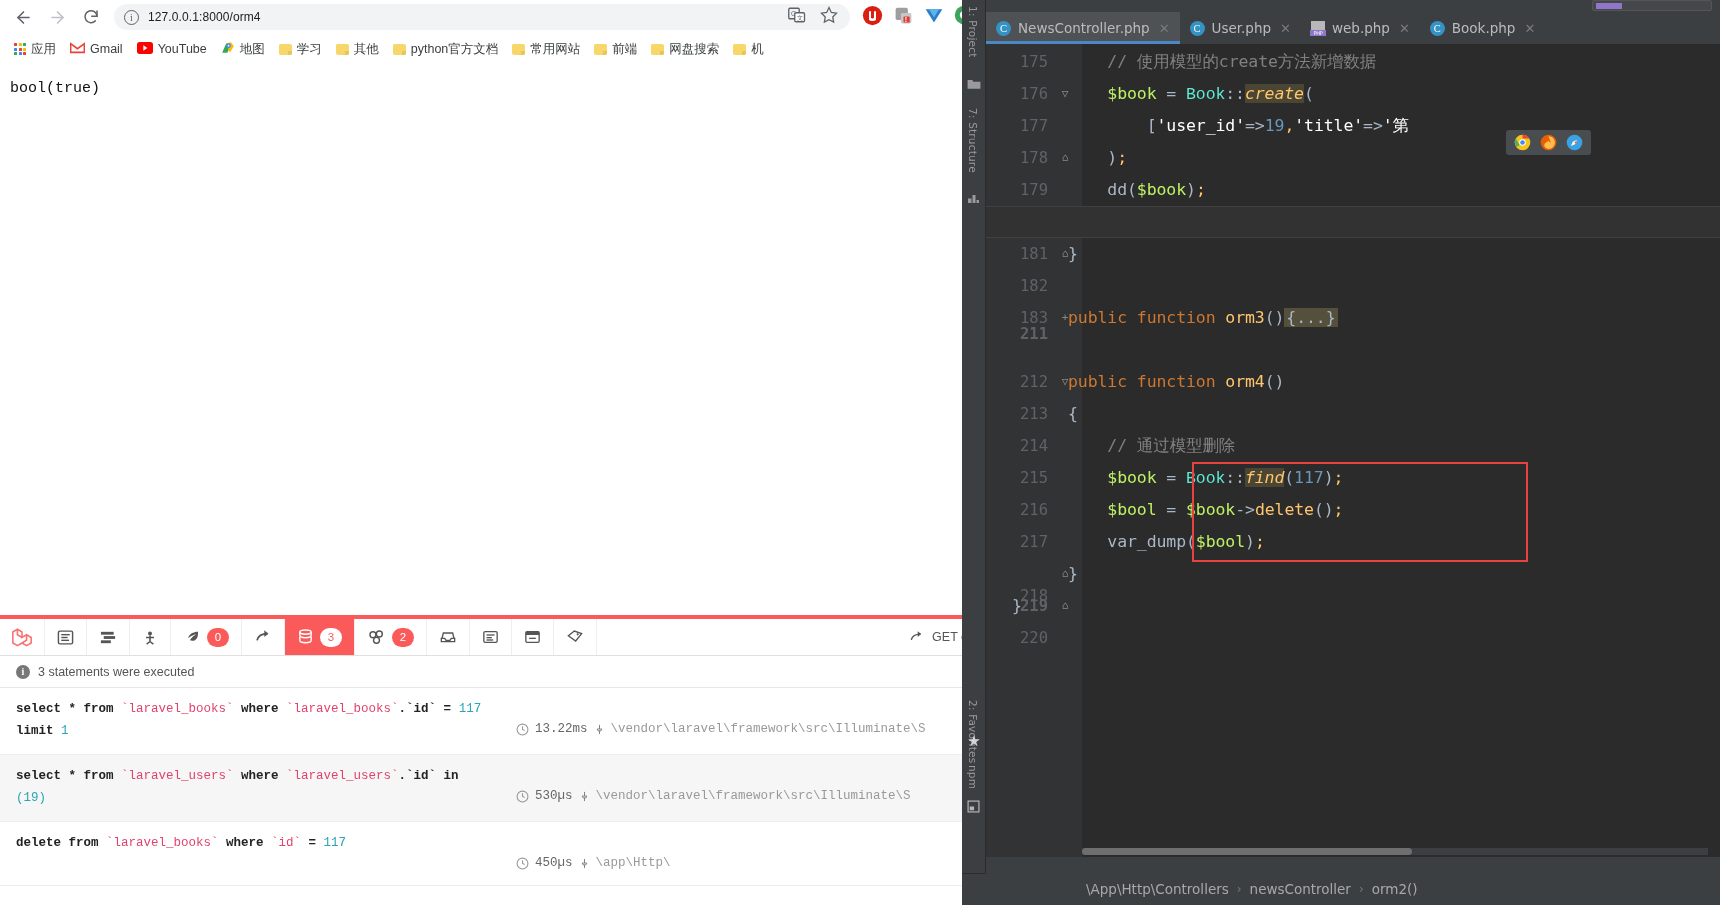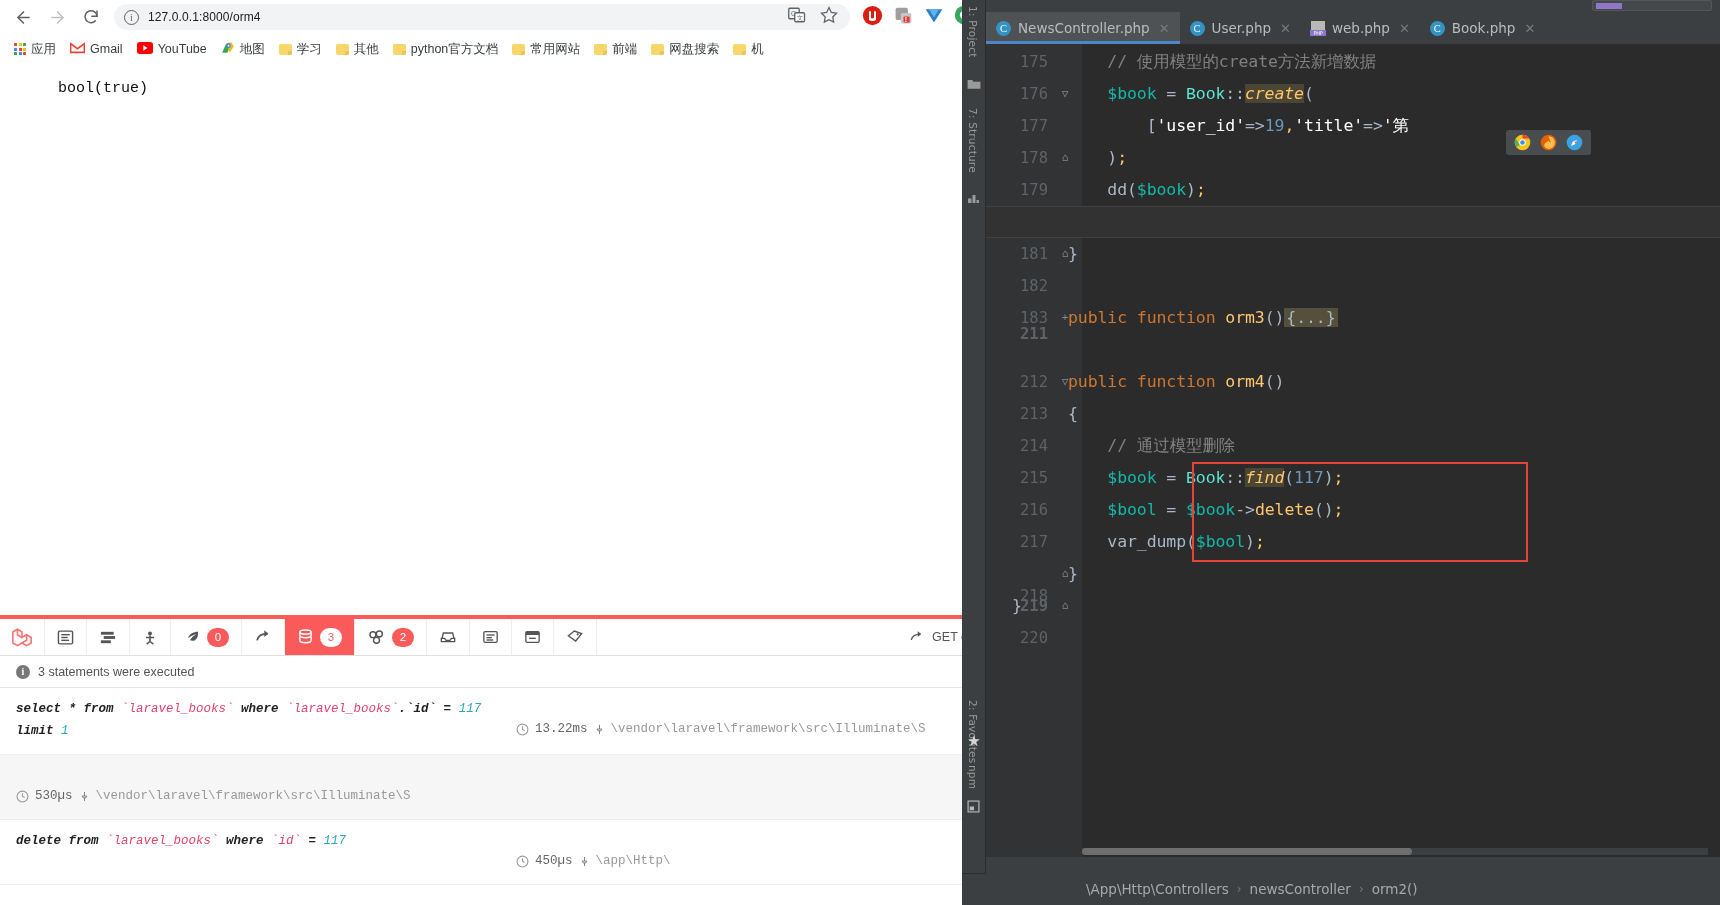--- a/index.html
+++ b/index.html
@@ -67,21 +67,21 @@
   .grid-icon i:nth-child(5){background:#ea4335}.grid-icon i:nth-child(6){background:#fbbc05}
   .grid-icon i:nth-child(7){background:#34a853}.grid-icon i:nth-child(8){background:#4285f4}
   .grid-icon i:nth-child(9){background:#ea4335}
 
   .page-view {
     position: absolute; left: 0; top: 64px; right: 0; bottom: 0;
     background: #fff; overflow: hidden;
   }
   .page-output {
     font-family: "Liberation Mono", monospace; font-size: 15px;
-    color: #111; padding: 16px 10px; margin-left: 48px;
+    color: #111; padding: 16px 10px;
   }
 
   
   #debugbar {
     position: absolute; left: 0; right: 0; bottom: 0; height: 290px;
     background: #fff; border-top: 4px solid #fb5a5a; font-size: 12px;
   }
   .db-tabs {
     display: flex; align-items: stretch; height: 37px; background: #fff;
     border-bottom: 1px solid #e0e0e0;
@@ -111,21 +111,21 @@
     width: 14px; height: 14px; border-radius: 50%; background: #777;
     color: #fff; font-size: 10px; line-height: 14px; text-align: center;
     font-family: "Liberation Serif", serif; font-weight: bold; flex: none;
   }
   .sql-row {
     display: flex; padding: 11px 16px; border-bottom: 1px solid #ededed;
     font-family: "Liberation Mono", monospace; font-size: 12.5px;
     line-height: 1.75; align-items: flex-start;
   }
   .sql-row.alt { background: #f6f6f6; }
-  .sql-text { flex: 0 0 500px; color: #222; font-weight: bold; font-style: italic; }
+  .sql-text { flex: 0 0 500px; color: #222; font-weight: bold; }
   .sql-text .tbl { color: #e2436c; font-weight: normal; }
   .sql-text .num { color: #2ba6b5; font-weight: normal; }
   .sql-meta {
     display: flex; align-items: center; gap: 6px; color: #888;
     font-weight: normal; white-space: nowrap; overflow: hidden; margin-top: 20px;
   }
   .sql-meta .ms { color: #666; }
   .sql-meta .path { color: #999; }
 
   
@@ -206,21 +206,21 @@
   }
   .cline {
     position: absolute; left: 0; right: 0; height: 32px; line-height: 32px;
     font-size: 16.5px; white-space: pre; letter-spacing: -.1px;
   }
   .cur-row-hl {
     position: absolute; left: 0; right: 0; height: 32px; background: #323232;
     border-top: 1px solid #404040; border-bottom: 1px solid #404040;
   }
   .k { color: #cc7832; }
-  .var { color: #14b8a6; }
+  .var { color: #bef264; }
   .cls { color: #5eead4; font-family: Liberation Mono, monospace; }
   .mth { color: #ffc66d; }
   .mth-hl { color: #ffc66d; background: #4b4534; font-style: italic; }
   .num2 { color: #6897bb; }
   .str { color: #ffffff; }
   .cmt { color: #808080; }
   .pl { color: #a9b7c6; }
   .fn { color: #a9b7c6; }
   .fold-box { background: #55503b; color: #a9b7c6; padding: 0 2px; }
 
@@ -530,20 +530,21 @@
             </svg>
           <span class="ms">13.22ms</span>
           <svg width="11" height="13" viewBox="0 0 24 24">
               <path d="M12 2v9M7 11h10l-2 4H9zM12 15v7" stroke="#777" stroke-width="2" fill="none"></path>
             </svg>
           <span class="path">\vendor\laravel\framework\src\Illuminate\S</span>
         </div>
       </div>
 
       <div class="sql-row alt">
+        <div class="sql-text"><span>select * from </span><span class="tbl">`laravel_users`</span><span> where </span><span class="tbl">`laravel_users`</span><span>.`id` in</span><br><span class="num">(19)</span></div>
         <div class="sql-meta">
           <svg width="13" height="13" viewBox="0 0 24 24">
               <circle cx="12" cy="12" r="10" fill="none" stroke="#999" stroke-width="2"></circle>
               <path d="M12 6v6l4 2" fill="none" stroke="#999" stroke-width="2"></path>
             </svg>
           <span class="ms">530µs</span>
           <svg width="11" height="13" viewBox="0 0 24 24">
               <path d="M12 2v9M7 11h10l-2 4H9zM12 15v7" stroke="#777" stroke-width="2" fill="none"></path>
             </svg>
           <span class="path">\vendor\laravel\framework\src\Illuminate\S</span>

